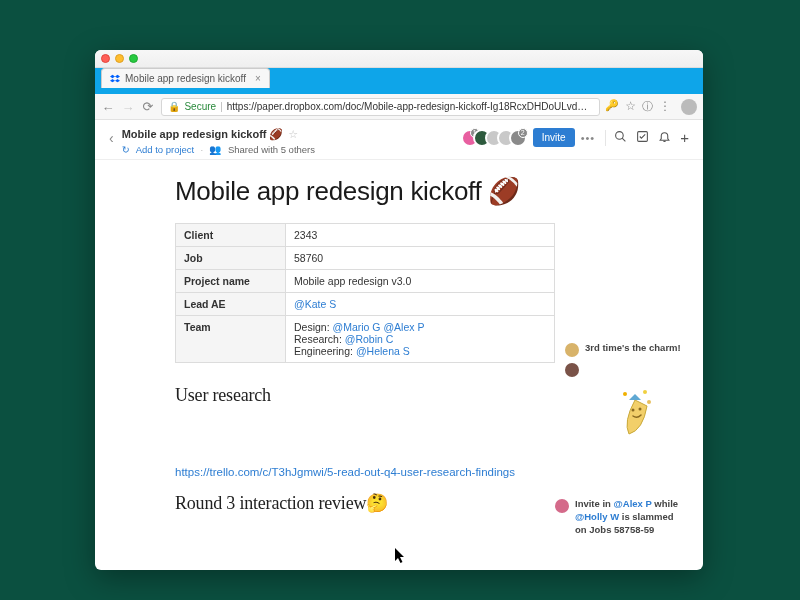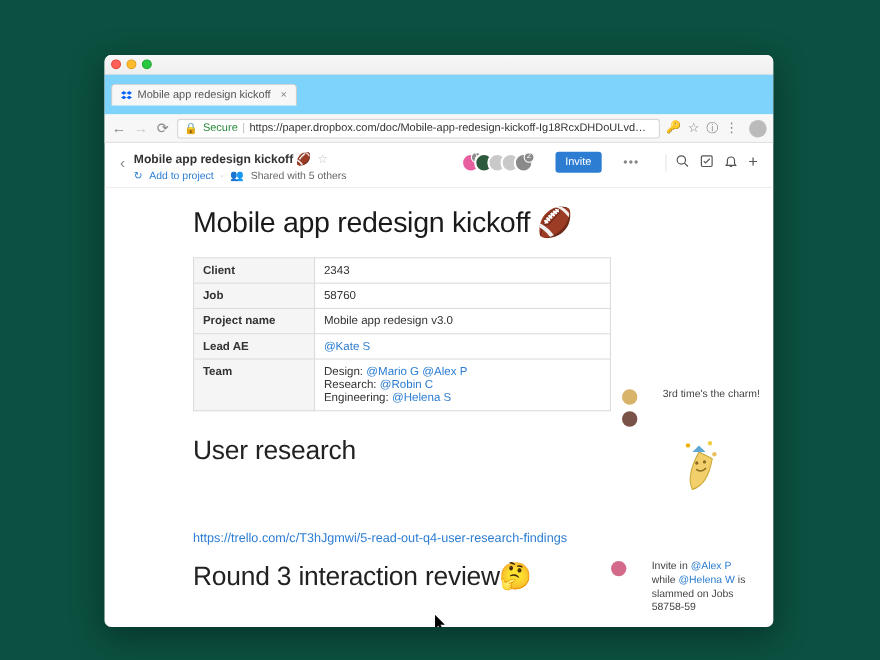--- a/index.html
+++ b/index.html
@@ -26,21 +26,21 @@
     background: linear-gradient(#f7f7f7,#efefef);
     border-bottom: 1px solid #ddd;
     display: flex; align-items: center; padding: 0 6px;
   }
   .dot { width:9px; height:9px; border-radius:50%; margin-right:5px; }
   .dot.red{background:#ff5f57;border:1px solid #e1463d;}
   .dot.yel{background:#ffbd2e;border:1px solid #dfa023;}
   .dot.grn{background:#28c940;border:1px solid #1faa33;}
   
   .tabstrip{
-    height:36px; background:#7dd3fc; display:flex; align-items:center;
+    height:26px; background:#0ea5e9; display:flex; align-items:flex-start;
     padding-left:6px;
   }
   .tab{
     background:#f7f7f7; height:20px; display:flex; align-items:center;
     padding:0 8px; border-top-left-radius:4px; border-top-right-radius:4px;
     font-size:10px; color:#555; gap:5px; max-width:180px;
     border:1px solid #ccc; border-bottom:none;
   }
   .tab .favicon{width:10px;height:10px;}
   .tab .close{color:#888; margin-left:4px;}
@@ -65,44 +65,44 @@
     display:flex; align-items:flex-start;
   }
   .back-arrow{color:#888;font-size:14px;margin-right:8px;margin-top:2px;}
   .doc-meta{flex:1;min-width:0;}
   .doc-title-row{display:flex;align-items:center;gap:5px;}
   .doc-title{font-size:11px;font-weight:600;color:#333;}
   .star{color:#c7c7c7;font-size:11px;}
   .meta-line{display:flex;align-items:center;gap:6px;margin-top:3px;font-size:9.5px;color:#666;}
   .meta-line .link{color:#2d7dd2;}
   .meta-line .reload{color:#2d7dd2;}
-  .header-right{display:flex;align-items:center;gap:20px;}
+  .header-right{display:flex;align-items:center;gap:6px;}
   .avatars{display:flex;}
   .av{width:18px;height:18px;border-radius:50%;margin-left:-6px;border:2px solid #fff;position:relative;}
   .av:first-child{margin-left:0;}
   .av .badge{position:absolute;top:-3px;right:-3px;width:10px;height:10px;border-radius:50%;background:#8a8a8a;color:#fff;font-size:7px;display:flex;align-items:center;justify-content:center;border:1px solid #fff;}
   .invite-btn{background:#2d7dd2;color:#fff;font-size:10px;padding:4px 9px;border-radius:3px;}
   .more{color:#888;letter-spacing:1px;font-size:11px;}
   .hdr-icons{display:flex;align-items:center;gap:9px;color:#555;font-size:13px;margin-left:4px;padding-left:8px;border-left:1px solid #e5e5e5;}
   
   .page{flex:1;overflow:auto;position:relative;}
   .content{padding:16px 0 40px 80px;}
   .h1{font-size:26px;font-weight:400;color:#1a1a1a;margin-bottom:16px;letter-spacing:-.3px;}
   table.info{
     border-collapse:collapse; width:380px; font-size:10.5px;
     margin-bottom:22px;
     padding-left:32px;
   }
   table.info td{border:1px solid #dcdcdc;padding:5px 8px;vertical-align:top;}
   table.info td.k{background:#f5f5f5;font-weight:600;width:110px;color:#333;}
   .mention{color:#2d7dd2;text-align:right;}
-  .h2{font-size:24px;font-weight:400;color:#222;margin:14px 0;letter-spacing:-.2px;}
+  .h2{font-size:18px;font-weight:400;color:#222;margin:14px 0;letter-spacing:-.2px;font-family:Liberation Serif, serif;}
   .trello-link{color:#2d7dd2;font-size:11.5px;display:block;margin:60px 0 8px;word-break:break-all;}
   
-  .comment{position:absolute;display:flex;gap:23px;font-size:9.5px;color:#444;line-height:1.35;width:130px;}
+  .comment{position:absolute;display:flex;gap:6px;font-size:9.5px;color:#444;line-height:1.35;width:130px;font-weight:bold;}
   .comment .cav{width:14px;height:14px;border-radius:50%;flex-shrink:0;margin-top:1px;}
   .party{position:absolute;width:40px;height:48px;}
   
   .cursor{position:absolute;left:300px;top:388px;}
 </style>
 </head>
 <body>
 
 <div class="window">
 
@@ -263,21 +263,21 @@
       <path d="M20 12 Q8 34 14 46 Q28 42 32 18 Z" fill="#f2cf6a" stroke="#c9a93a"></path>
       <circle cx="18" cy="22" r="1.5" fill="#8a6a20"></circle>
       <circle cx="25" cy="21" r="1.5" fill="#8a6a20"></circle>
       <path d="M18 28 Q22 31 26 27" stroke="#8a6a20" fill="none" stroke-width="1.5" stroke-linecap="round"></path>
       <path d="M14 12 L20 6 L26 12 Z" fill="#5fa8d3"></path>
     </svg>
 
     <div class="comment" style="left:460px;top:338px">
       <div class="cav" style="background:#d46a8a"></div>
       <div>
-        <span>Invite in </span><span class="mention">@Alex P</span><span> while </span><span class="mention">@Helena W</span><span> is slammed on Jobs 58758-59</span>
+        <span>Invite in </span><span class="mention">@Alex P</span><span> while </span><span class="mention">@Holly W</span><span> is slammed on Jobs 58758-59</span>
       </div>
     </div>
 
     <svg class="cursor" width="12" height="16" viewBox="0 0 12 16">
       <path d="M0 0 L0 13 L3 10 L5.5 15 L7.5 14 L5 9 L9 9 Z" fill="#000"></path>
     </svg>
   </div>
 
 </div>
 

